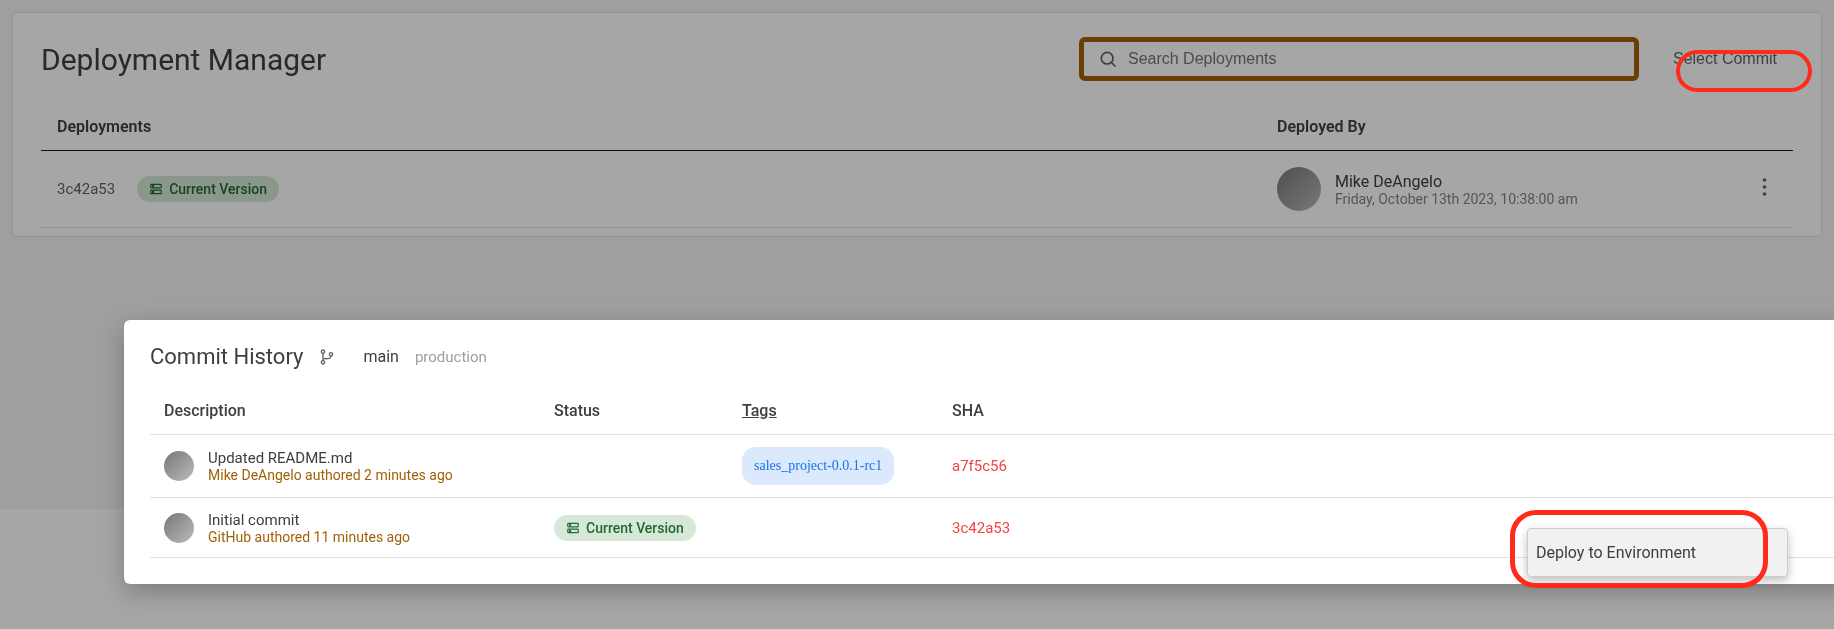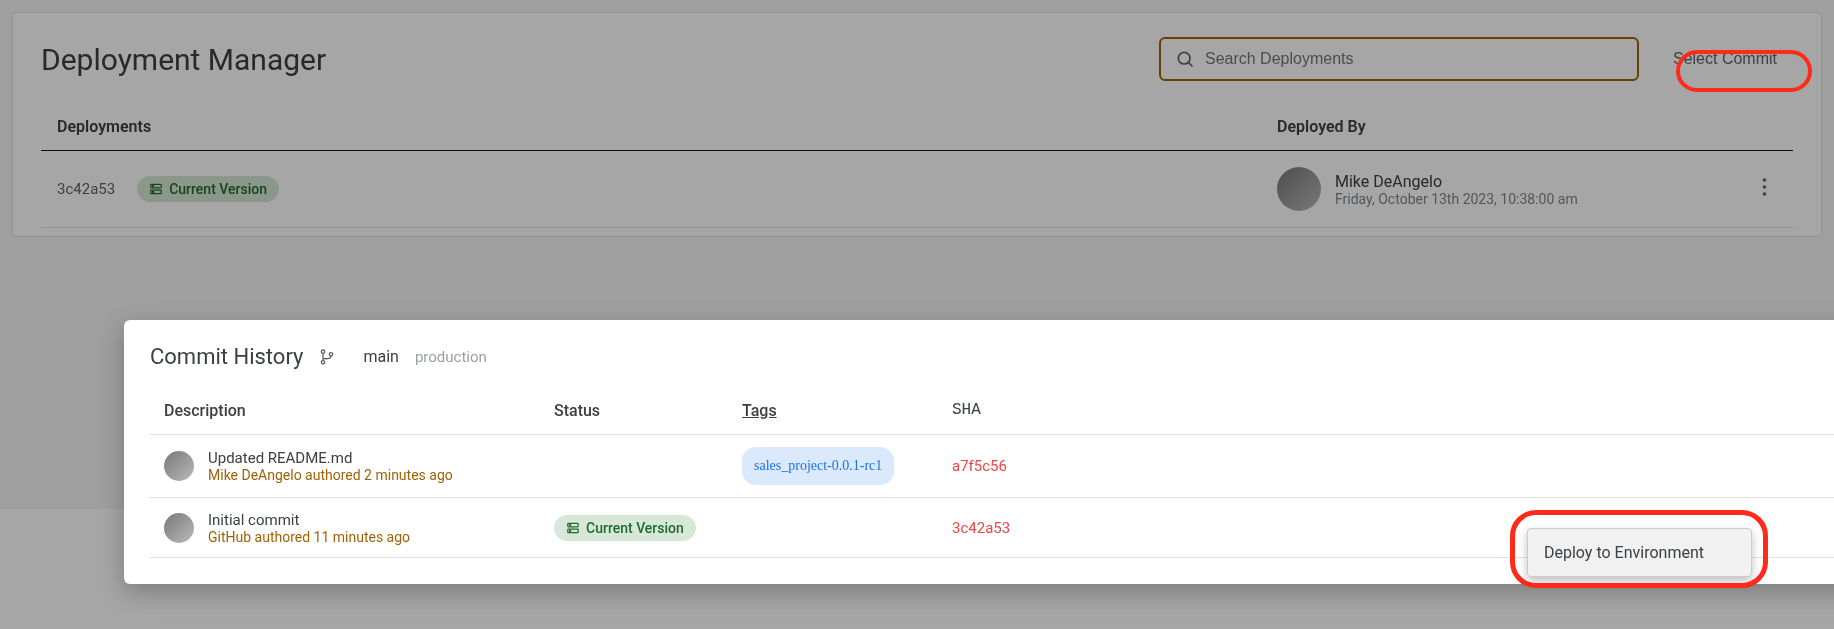--- a/index.html
+++ b/index.html
@@ -38,23 +38,23 @@
       color: #3c4043;
     }
     .header-actions {
       display: flex;
       align-items: center;
       gap: 18px;
     }
     .search-wrap {
       display: flex;
       align-items: center;
-      border: 2px solid #a16207;
+      border: 5px solid #a16207;
       border-radius: 6px;
-      width: 480px;
+      width: 560px;
       height: 44px;
       padding: 0 14px;
       background:#fff;
     }
     .search-wrap input {
       border: none;
       outline: none;
       flex: 1;
       font-size: 16px;
       color: #5f6368;
@@ -142,48 +142,48 @@
     .branch-chip { color:#3c4043; font-size:16px;margin-left:12px;}
     .env-chip { color:#9aa0a6; font-size:15px;}
     .close-btn { background:none;border:none; color:#5f6368; font-size:18px; cursor:pointer; padding:6px;}
     .dialog-table-head {
       display:flex; padding: 0 14px 14px 14px; border-bottom:1px solid #e0e0e0;
       color:#3c4043; font-weight:500; font-size:16px;
     }
     .dcol-desc{flex:0 0 390px;}
     .dcol-status{flex:0 0 188px;}
     .dcol-tags{flex:0 0 210px;text-decoration:underline;}
-    .dcol-sha{flex:1;font-family:Liberation Mono, monospace;}
+    .dcol-sha{flex:1;}
     .dcol-act{flex:0 0 30px;}
     .dialog-row {
       display:flex; align-items:center; padding:12px 14px; border-bottom:1px solid #e0e0e0;
     }
     .drow-desc{flex:0 0 390px; display:flex; gap:14px; align-items:center;}
     .drow-status{flex:0 0 188px;}
     .drow-tags{flex:0 0 210px;}
     .drow-sha{flex:1; color:#ef4444; font-size:15px;}
     .drow-act{flex:0 0 30px;}
     .avatar-sm {width:30px;height:30px;border-radius:50%;background:linear-gradient(135deg,#777,#bbb);flex:0 0 30px;}
     .desc-title{color:#3c4043;font-size:15px;}
     .desc-sub{color:#a16207;font-size:14px;}
     .tag-chip{
       display:inline-block; background:#dae9fb; color:#1a73e8;
       border-radius:14px; padding:11px 12px; font-size:14px;font-family:Liberation Serif, serif;
     }
     .menu-popup {
       position: absolute;
       top: 528px;
       left: 1527px;
-      width: 225px;
+      width: 261px;
       background:#f1f1f1;
       border:1px solid #ccc;
       border-radius:4px;
       box-shadow: 0 4px 10px rgba(0,0,0,.25);
       z-index: 50;
-      padding: 14px 16px;
+      padding: 14px 8px;
       font-size:16px;
       color:#3c4043;
       cursor:pointer;
     }
     .highlight-ring-2 {
       position: absolute;
       top: 510px;
       left: 1510px;
       width: 258px;
       height: 78px;

